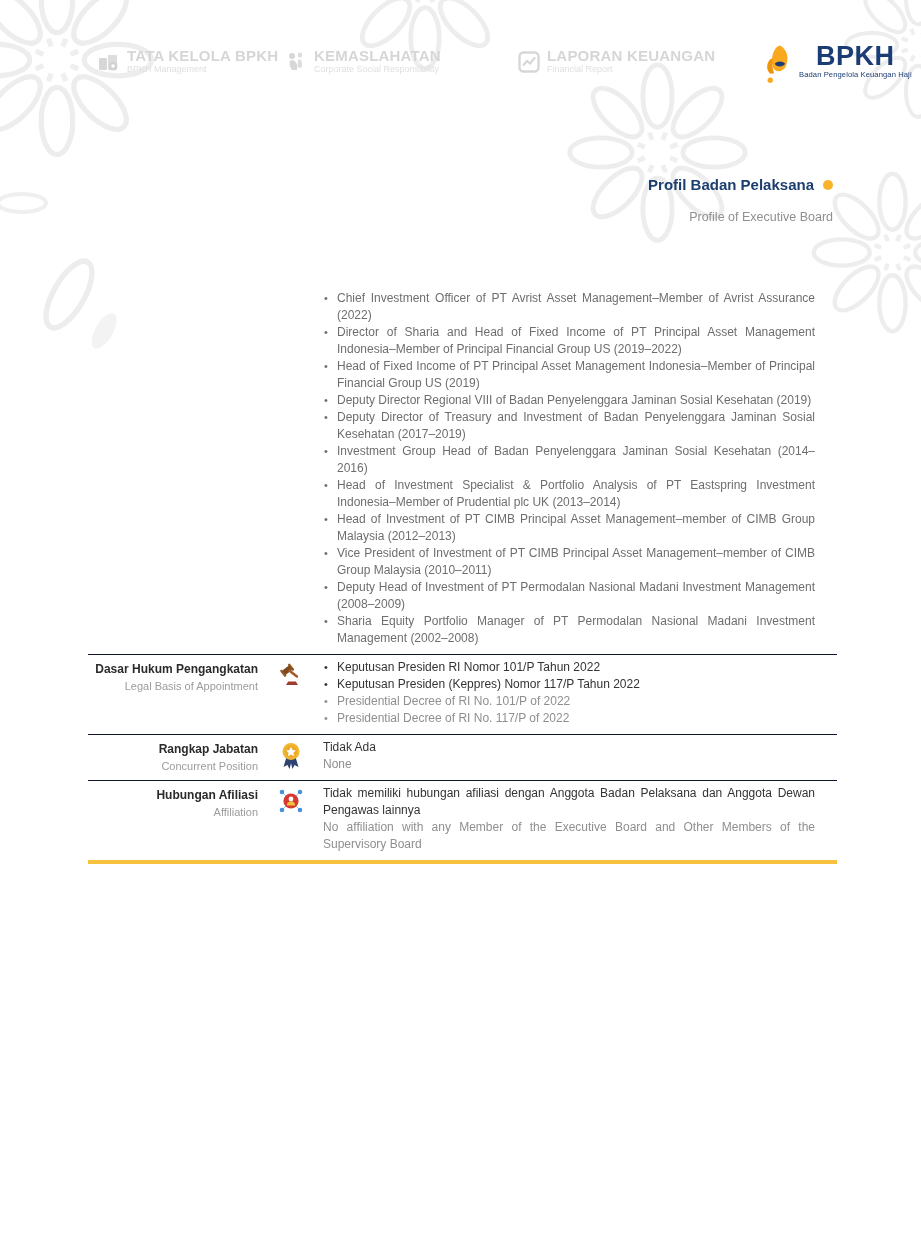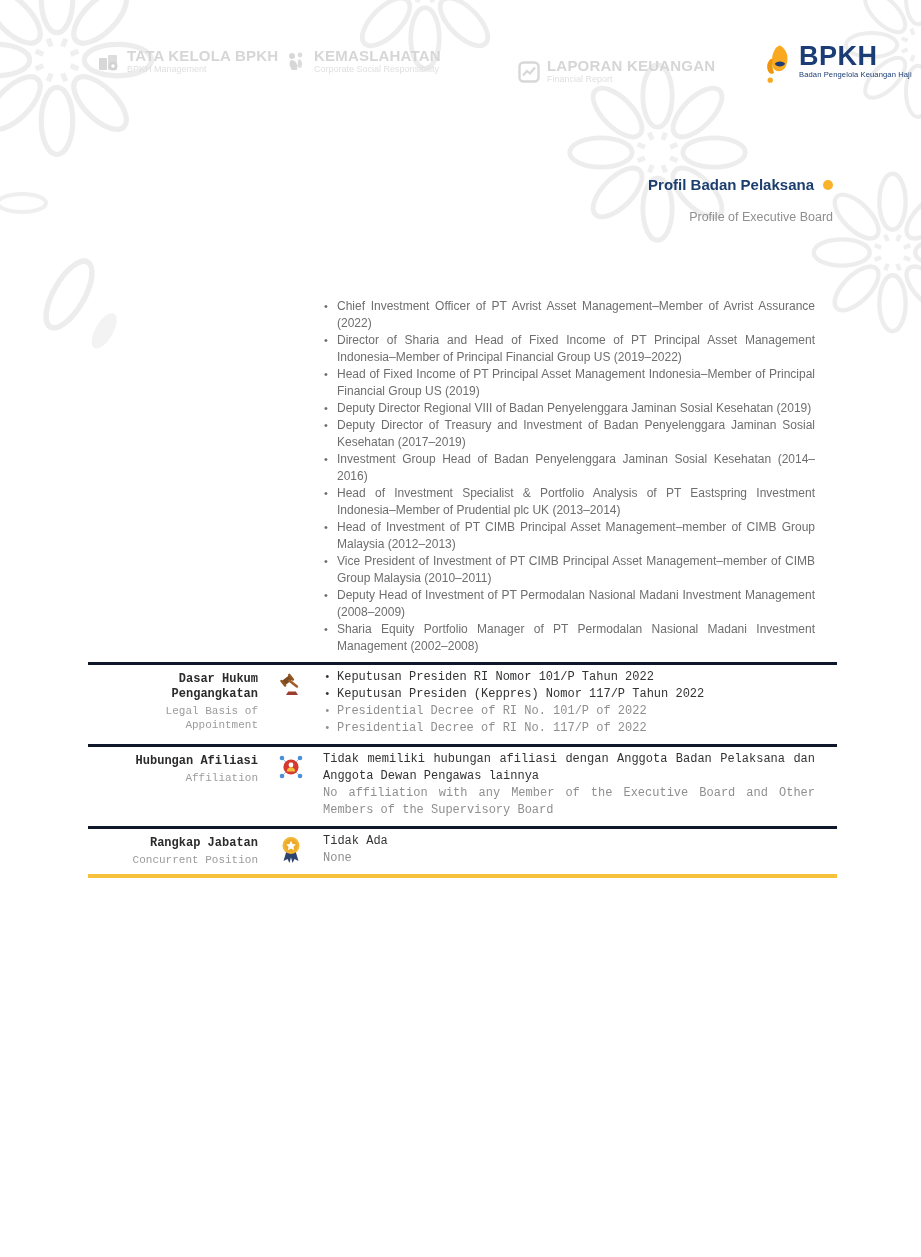--- a/index.html
+++ b/index.html
@@ -7,33 +7,33 @@
         font-family:"Liberation Sans",sans-serif;}
   
   .orn{position:absolute;pointer-events:none;}
   
   .nav-item{position:absolute;display:flex;gap:7px;align-items:flex-start;}
   .nav-ico{flex:0 0 auto;margin-top:1px;}
   .nav-title{font-size:15px;font-weight:bold;color:#d6d6d6;letter-spacing:.2px;line-height:12px;}
   .nav-sub{font-size:9px;color:#e0e0e0;line-height:11px;margin-top:2px;}
   
   .logo{position:absolute;left:762px;top:42px;display:flex;align-items:flex-start;gap:4px;}
-  .logo-text-wrap{display:flex;flex-direction:column;}
+  .logo-text-wrap{display:flex;flex-direction:column;align-items:center;}
   .logo-text{font-size:27px;font-weight:bold;color:#1B3C74;line-height:28px;letter-spacing:.5px;}
   .logo-tagline{font-size:7.6px;color:#1B3C74;margin-top:0px;letter-spacing:.1px;}
   
   .title-block{position:absolute;right:88px;top:176px;text-align:right;}
   .title-row{display:flex;align-items:center;justify-content:center;gap:9px;}
   .title-id{font-size:15px;font-weight:bold;color:#1C3E6E;line-height:18px;}
   .title-dot{width:10px;height:10px;border-radius:50%;background:#F9B32B;}
   .title-en{font-size:12.5px;color:#8f8f8f;margin-top:16px;}
   
-  .main{position:absolute;left:88px;top:294px;width:749px;border-bottom:4px solid #F6C23E;}
+  .main{position:absolute;left:88px;top:286px;width:749px;border-bottom:4px solid #F6C23E;}
   .row{display:grid;grid-template-columns:170px 65px 1fr;}
-  .row.bordered{border-top:3px solid #0f172a;font-family:Liberation Mono, monospace;}
+  .row.bordered{border-top:1px solid #0f172a;}
   .labelcell{text-align:right;padding-top:7px;}
   .label-id{font-size:12px;font-weight:bold;color:#2b2b2b;line-height:15px;}
   .label-en{font-size:11px;color:#9c9c9c;line-height:14px;margin-top:2px;}
   .iconcell{display:flex;justify-content:center;align-items:flex-start;padding-top:7px;}
   .content{padding:4px 22px 7px 0;font-size:12px;line-height:17px;color:#6e6e6e;text-align:justify;}
   ul.blist{list-style:none;margin:0;padding:0;}
   ul.blist li{position:relative;padding-left:14px;}
   ul.blist li::before{content:"•";position:absolute;left:1px;top:0;font-size:11px;}
   .t-dark{color:#333333;}
   .t-gray{color:#8f8f8f;}
@@ -113,21 +113,21 @@
       <circle cx="15" cy="4" r="2.4" fill="#dddddd"></circle>
       <path d="M6 9 C10 9 13 12 12 19 L7 19 C4 15 4 11 6 9 Z" fill="#d7d7d7"></path>
       <path d="M14 8 C17 9 18 13 16 17 L12.5 16 C12.5 12 12.8 9.5 14 8 Z" fill="#dddddd"></path>
     </svg>
     <div>
       <div class="nav-title">KEMASLAHATAN</div>
       <div class="nav-sub">Corporate Social Responsibility</div>
     </div>
   </div>
 
-  <div class="nav-item" style="left:518px;top:60px">
+  <div class="nav-item" style="left:518px;top:50px">
     <svg class="nav-ico" width="22" height="22" viewBox="0 0 22 22">
       <rect x="1.5" y="1.5" width="19" height="19" rx="4" fill="none" stroke="#d7d7d7" stroke-width="2.4"></rect>
       <polyline points="5,14.5 9,10 12,12.5 17,6.5" fill="none" stroke="#d7d7d7" stroke-width="2.2"></polyline>
     </svg>
     <div>
       <div class="nav-title">LAPORAN KEUANGAN</div>
       <div class="nav-sub">Financial Report</div>
     </div>
   </div>
 
@@ -192,20 +192,40 @@
       </div>
       <div class="content">
         <ul class="blist t-dark">
           <li>Keputusan Presiden RI Nomor 101/P Tahun 2022</li>
           <li>Keputusan Presiden (Keppres) Nomor 117/P Tahun 2022</li>
         </ul>
         <ul class="blist t-gray">
           <li>Presidential Decree of RI No. 101/P of 2022</li>
           <li>Presidential Decree of RI No. 117/P of 2022</li>
         </ul>
+      </div>
+    </div>
+
+    <div class="row bordered">
+      <div class="labelcell">
+        <div class="label-id">Rangkap Jabatan</div>
+        <div class="label-en">Concurrent Position</div>
+      </div>
+      <div class="iconcell">
+        <svg width="24" height="28" viewBox="0 0 24 28">
+          <path d="M7.5 15 L4.5 25 L8.5 23 L10.5 27 L13 17.5 Z" fill="#2E4470"></path>
+          <path d="M16.5 15 L19.5 25 L15.5 23 L13.5 27 L11 17.5 Z" fill="#2E4470"></path>
+          <circle cx="12" cy="9.5" r="8.5" fill="#F2B632"></circle>
+          <circle cx="12" cy="9.5" r="6.2" fill="#EDA928"></circle>
+          <path d="M12 4.8 L13.5 7.9 L16.9 8.4 L14.5 10.8 L15 14.2 L12 12.6 L9 14.2 L9.5 10.8 L7.1 8.4 L10.5 7.9 Z" fill="#ffffff"></path>
+        </svg>
+      </div>
+      <div class="content">
+        <p class="t-dark">Tidak Ada</p>
+        <p class="t-gray">None</p>
       </div>
     </div>
 
     <div class="row bordered">
       <div class="labelcell">
         <div class="label-id">Hubungan Afiliasi</div>
         <div class="label-en">Affiliation</div>
       </div>
       <div class="iconcell">
         <svg width="26" height="26" viewBox="0 0 26 26">
@@ -223,34 +243,14 @@
           <circle cx="13" cy="11" r="2.4" fill="#ffffff"></circle>
           <path d="M8.8 17.5 a4.2 4.2 0 0 1 8.4 0 Z" fill="#F0C040"></path>
         </svg>
       </div>
       <div class="content">
         <p class="t-dark">Tidak memiliki hubungan afiliasi dengan Anggota Badan Pelaksana dan Anggota Dewan Pengawas lainnya</p>
         <p class="t-gray">No affiliation with any Member of the Executive Board and Other Members of the Supervisory Board</p>
       </div>
     </div>
 
-    <div class="row bordered">
-      <div class="labelcell">
-        <div class="label-id">Rangkap Jabatan</div>
-        <div class="label-en">Concurrent Position</div>
-      </div>
-      <div class="iconcell">
-        <svg width="24" height="28" viewBox="0 0 24 28">
-          <path d="M7.5 15 L4.5 25 L8.5 23 L10.5 27 L13 17.5 Z" fill="#2E4470"></path>
-          <path d="M16.5 15 L19.5 25 L15.5 23 L13.5 27 L11 17.5 Z" fill="#2E4470"></path>
-          <circle cx="12" cy="9.5" r="8.5" fill="#F2B632"></circle>
-          <circle cx="12" cy="9.5" r="6.2" fill="#EDA928"></circle>
-          <path d="M12 4.8 L13.5 7.9 L16.9 8.4 L14.5 10.8 L15 14.2 L12 12.6 L9 14.2 L9.5 10.8 L7.1 8.4 L10.5 7.9 Z" fill="#ffffff"></path>
-        </svg>
-      </div>
-      <div class="content">
-        <p class="t-dark">Tidak Ada</p>
-        <p class="t-gray">None</p>
-      </div>
-    </div>
-
   </div>
 </div>
 
 </body></html>

